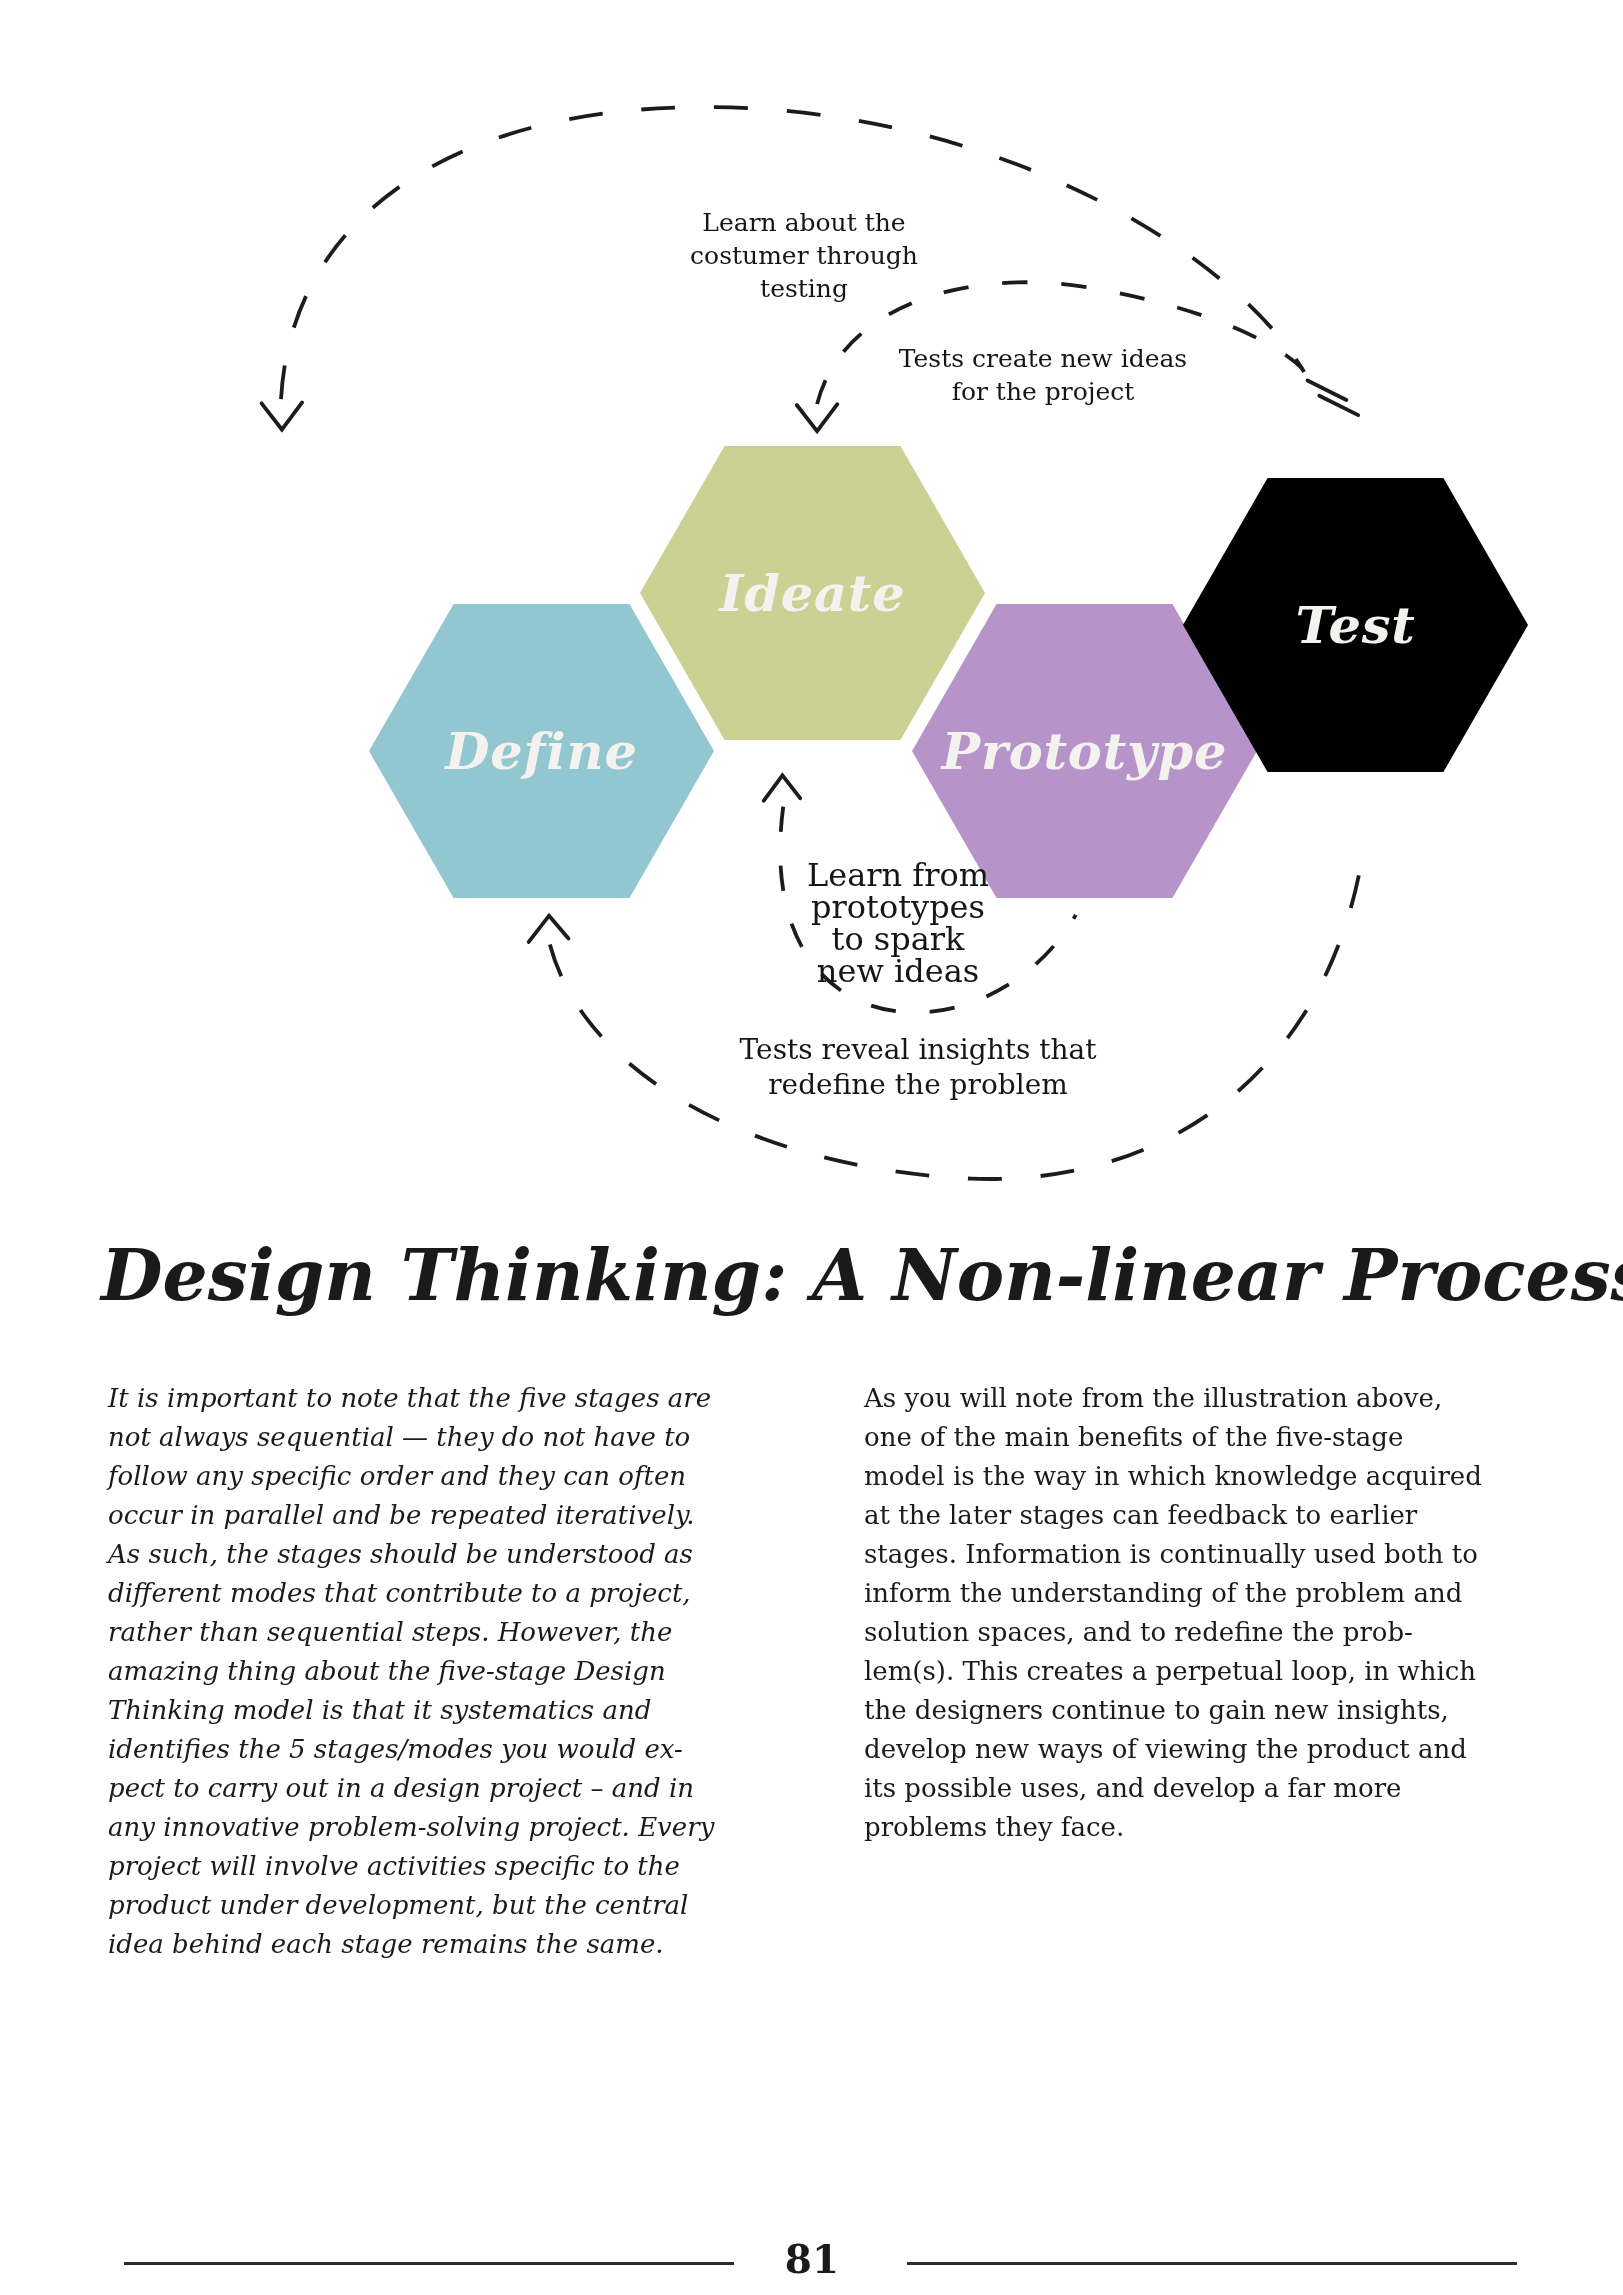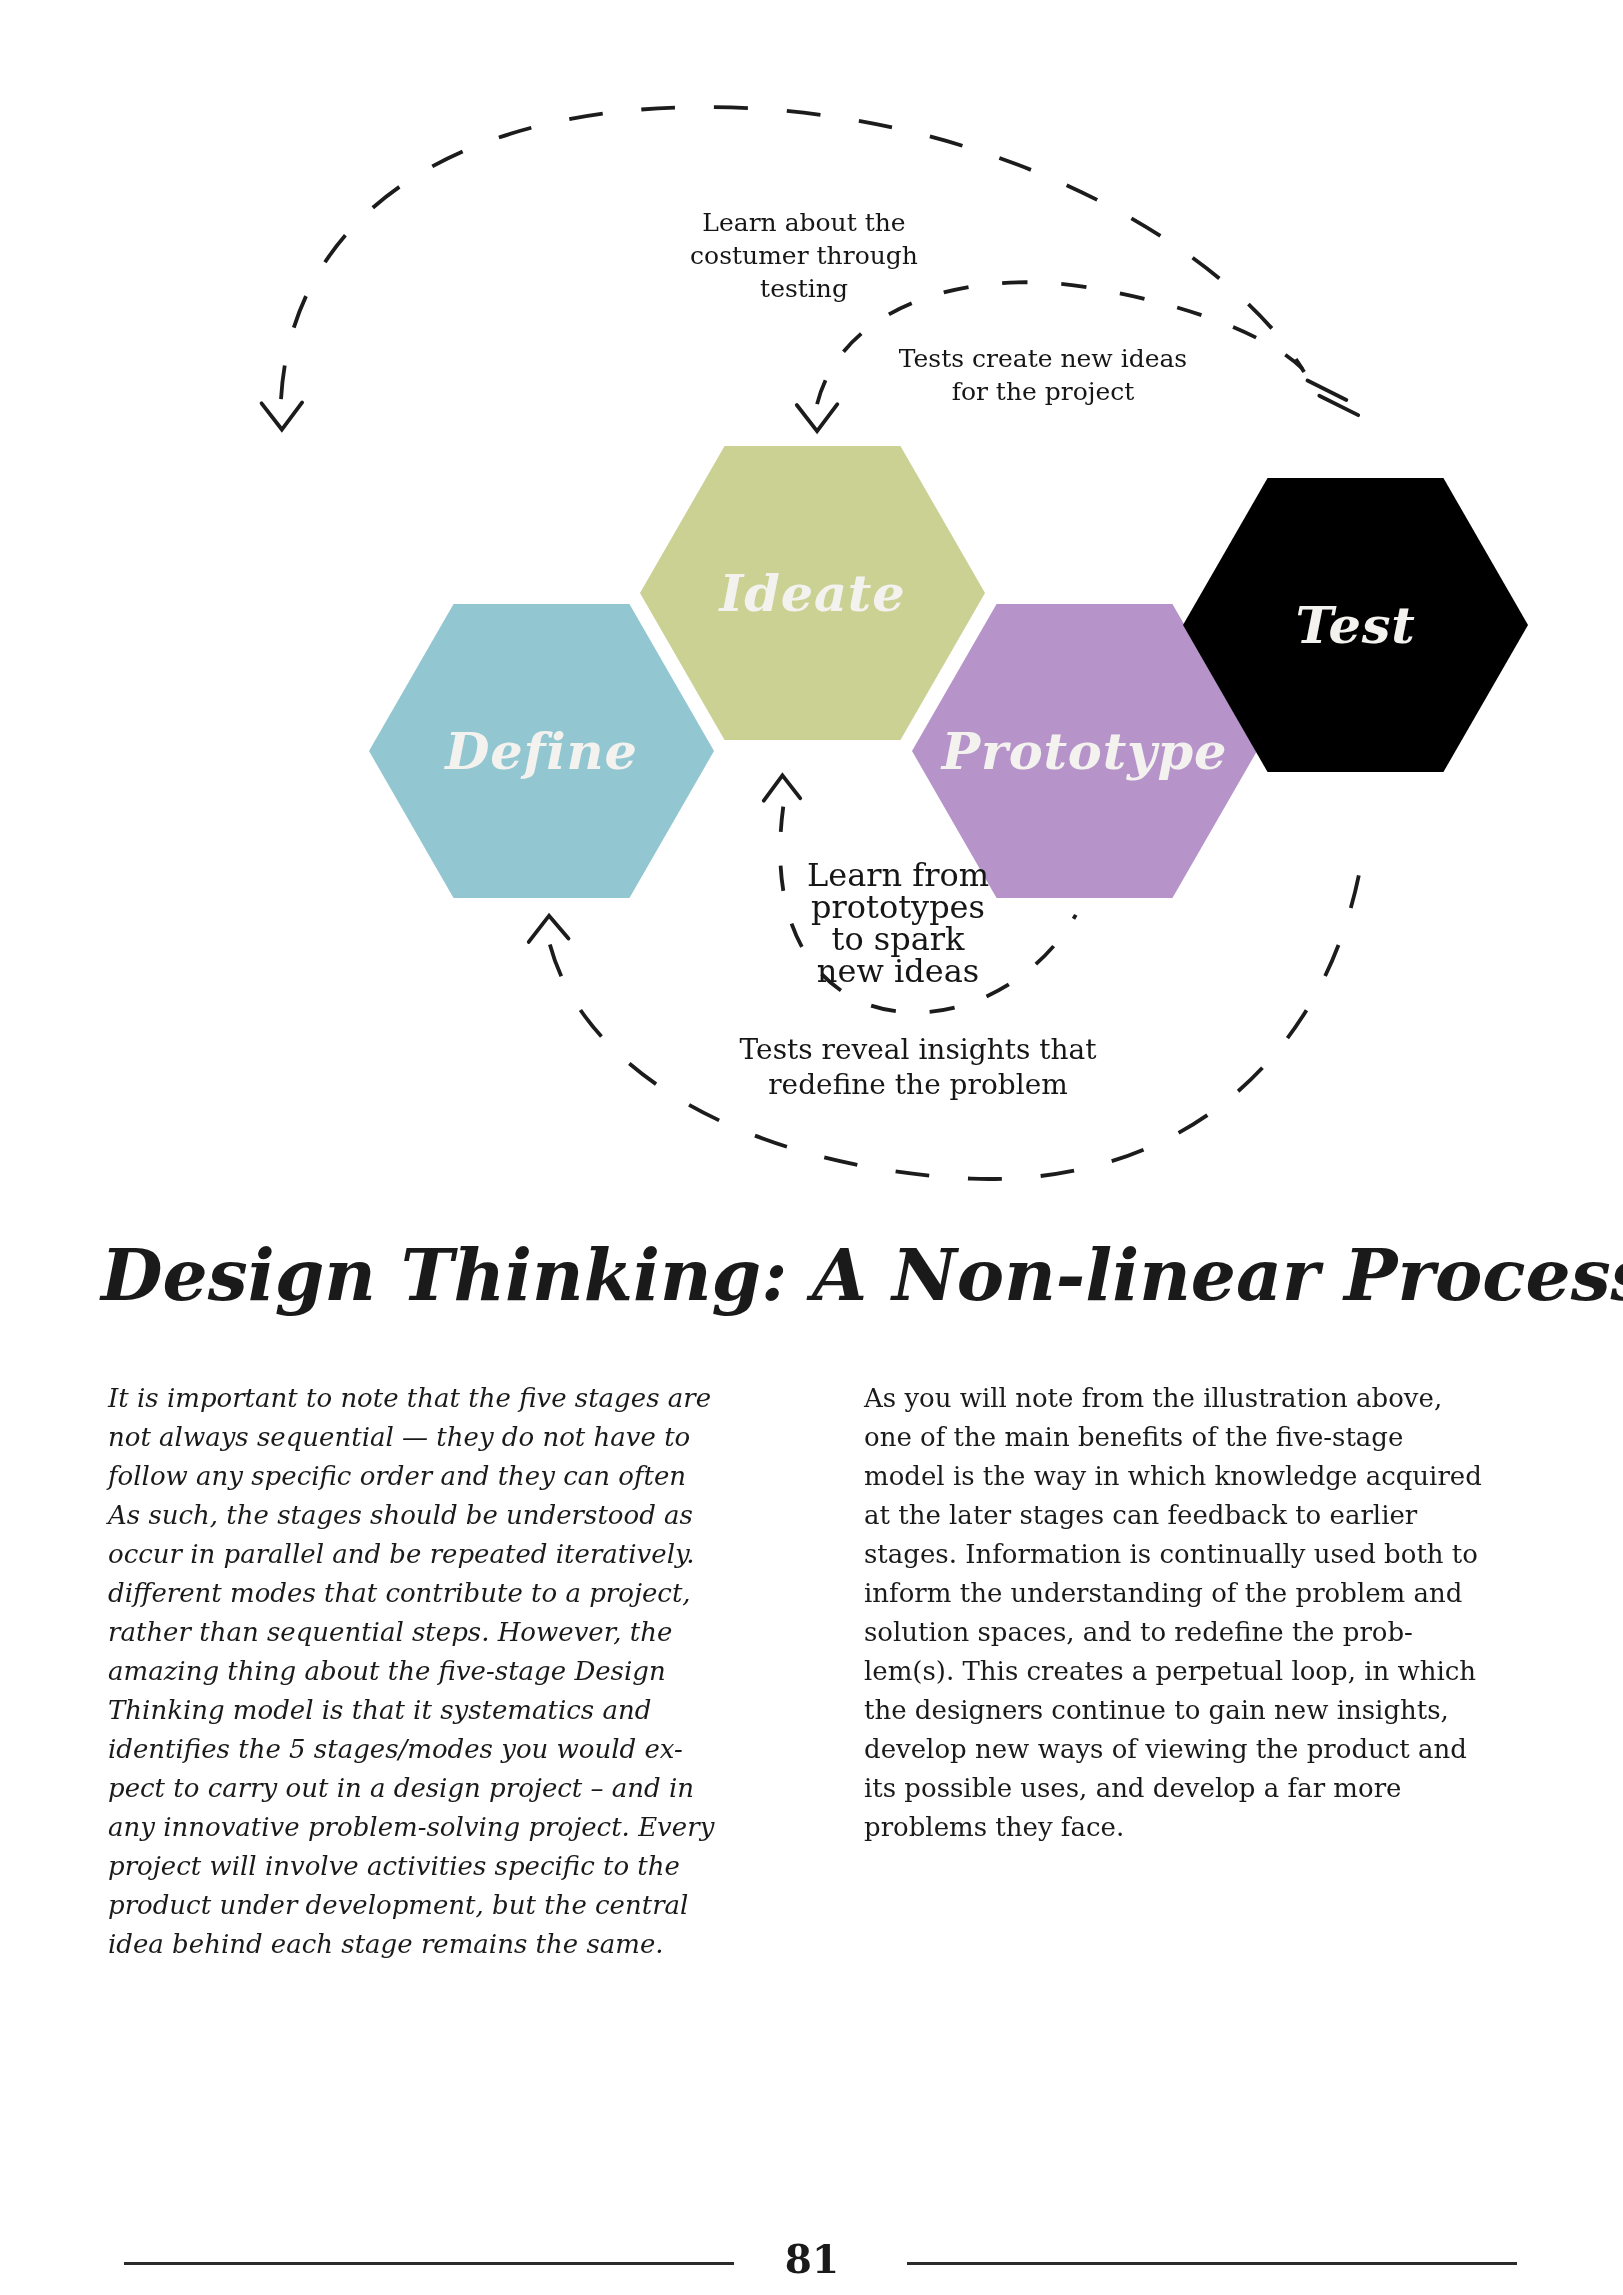--- a/index.html
+++ b/index.html
@@ -94,22 +94,22 @@
     <div>Tests reveal insights that</div>
     <div>redefine the problem</div>
   </div>
 
   <div id="article-title">Design Thinking: A Non-linear Process</div>
 
   <div class="col" id="col-left">
     <div>It is important to note that the five stages are</div>
     <div>not always sequential — they do not have to</div>
     <div>follow any specific order and they can often</div>
+    <div>occur in parallel and be repeated iteratively.</div>
     <div>As such, the stages should be understood as</div>
-    <div>occur in parallel and be repeated iteratively.</div>
     <div>different modes that contribute to a project,</div>
     <div>rather than sequential steps. However, the</div>
     <div>amazing thing about the five-stage Design</div>
     <div>Thinking model is that it systematics and</div>
     <div>identifies the 5 stages/modes you would ex-</div>
     <div>pect to carry out in a design project – and in</div>
     <div>any innovative problem-solving project. Every</div>
     <div>project will involve activities specific to the</div>
     <div>product under development, but the central</div>
     <div>idea behind each stage remains the same.</div>

